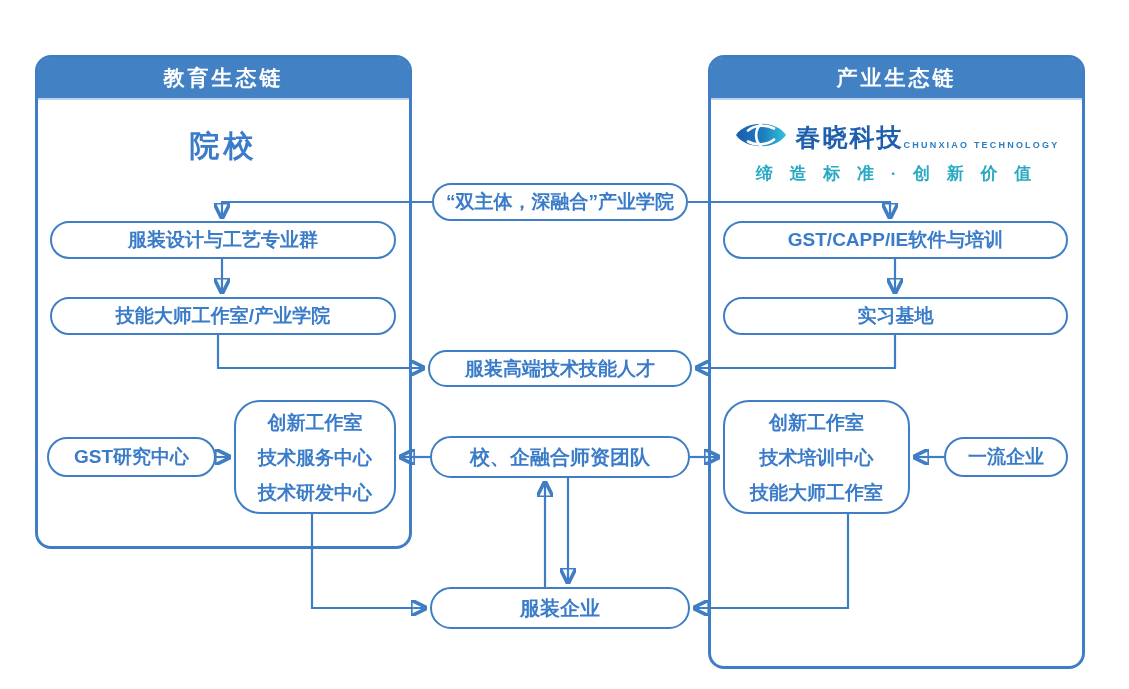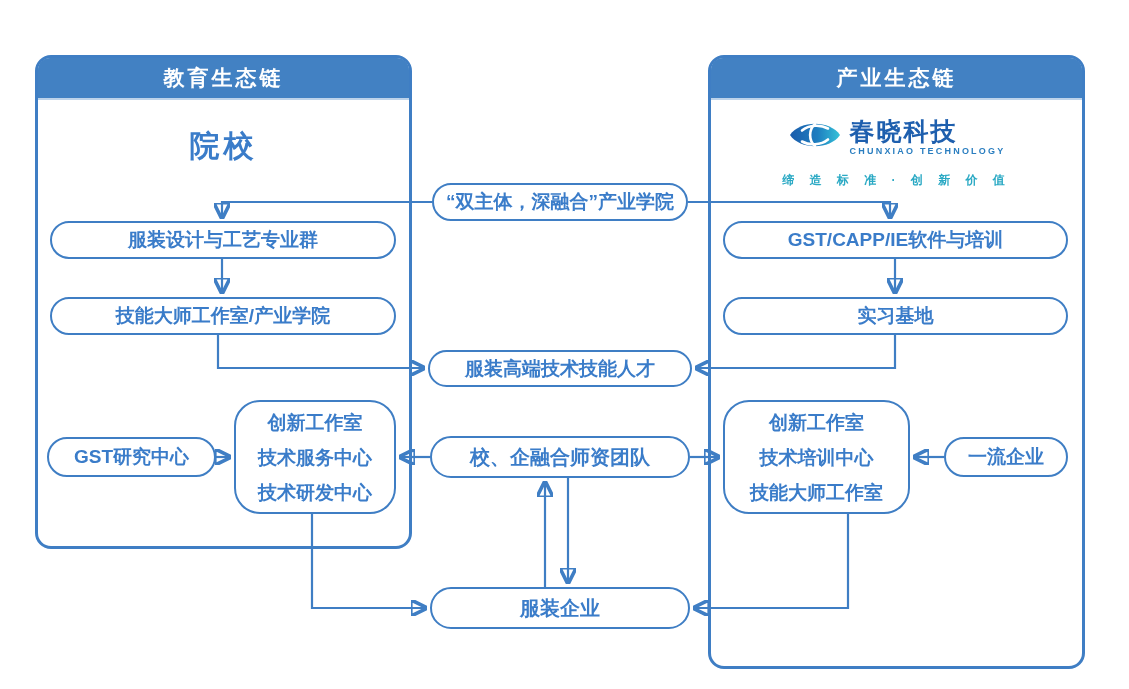--- a/index.html
+++ b/index.html
@@ -31,24 +31,24 @@
   .multi{border-radius:26px;flex-direction:column;line-height:35px;font-size:19px;justify-content:center;}
 
   
   svg.wires{position:absolute;left:0;top:0;z-index:2;pointer-events:none;}
   svg.wires path{stroke:var(--blue);stroke-width:2.2;fill:none;}
 
   
   .logo{position:absolute;left:708px;top:116px;width:377px;display:flex;flex-direction:column;
     align-items:center;z-index:3;}
   .logo-row{display:flex;align-items:center;gap:8px;}
-  .logo-texts{display:flex;flex-direction:column;align-items:flex-start;}
+  .logo-texts{display:flex;flex-direction:row;align-items:flex-end;}
   .logo-cn{color:#1e5fae;font-size:25px;font-weight:bold;letter-spacing:2px;line-height:26px;}
   .logo-en{color:#2a7ec0;font-size:9px;font-weight:bold;letter-spacing:2.2px;margin-top:2px;}
-  .logo-tagline{color:#2aa9c4;font-size:12px;font-weight:bold;letter-spacing:6px;margin-top:14px;}
+  .logo-tagline{color:#2aa9c4;font-size:17px;font-weight:bold;letter-spacing:6px;margin-top:4px;}
 </style>
 </head>
 <body>
 
 <div class="canvas">
 
   <svg class="wires" width="1129" height="689">
     <defs>
       <marker id="arr" viewBox="0 0 10 10" refX="8" refY="5" markerWidth="7.5" markerHeight="7.5" orient="auto-start-reverse">
         <path d="M0,0 L10,5 L0,10 Z" fill="#3f7ec4" stroke="none"></path>

